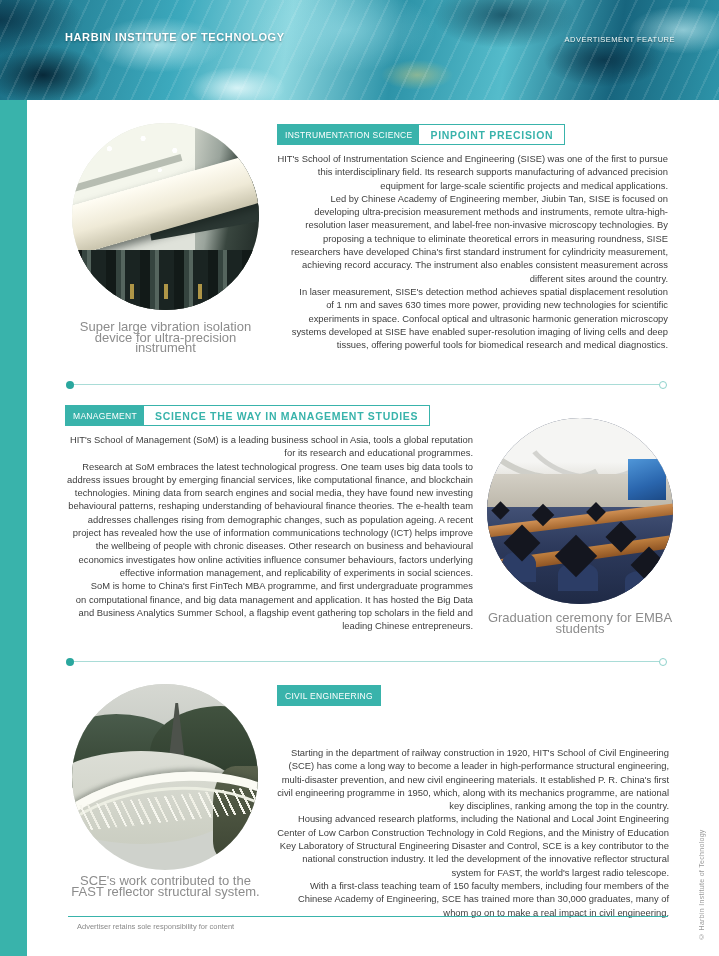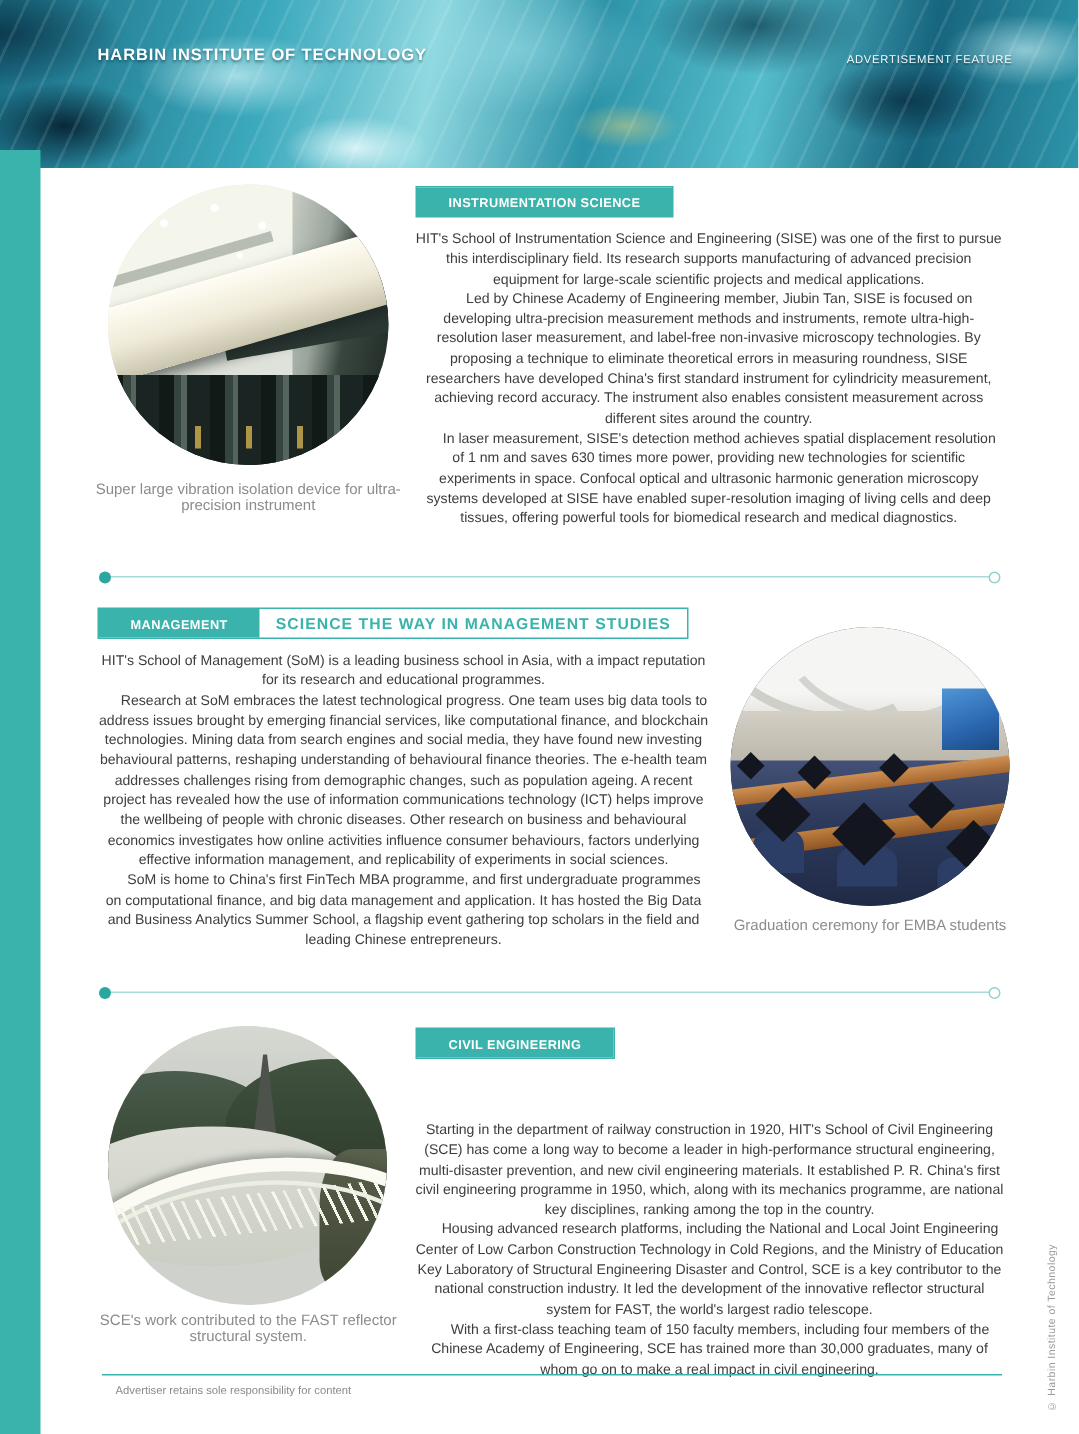--- a/index.html
+++ b/index.html
@@ -1,20 +1,20 @@
 <!DOCTYPE html>
 <html><head>
 <meta charset="utf-8">
 <style>
   html,body{margin:0;padding:0;background:#ffffff;}
   .page{position:relative;width:719px;height:956px;background:#ffffff;overflow:hidden;
         font-family:"Liberation Sans",sans-serif;}
 
   
-  .masthead{position:absolute;left:0;top:0;width:719px;height:112px;
+  .masthead{position:absolute;left:0;top:0;width:719px;height:100px;
     background-color:#2a93a8;
     background-image:
       repeating-linear-gradient(115deg, rgba(255,255,255,0.10) 0 2px, rgba(255,255,255,0) 2px 16px),
       radial-gradient(ellipse 90px 45px at 6% 75%, rgba(6,36,52,0.95), transparent 65%),
       radial-gradient(ellipse 140px 60px at 0% 20%, rgba(10,50,70,0.85), transparent 60%),
       radial-gradient(ellipse 120px 50px at 22% 45%, rgba(190,235,240,0.80), transparent 55%),
       radial-gradient(ellipse 80px 35px at 33% 88%, rgba(225,248,250,0.90), transparent 60%),
       radial-gradient(ellipse 150px 70px at 48% 30%, rgba(150,220,230,0.55), transparent 60%),
       radial-gradient(ellipse 60px 25px at 58% 75%, rgba(240,214,120,0.45), transparent 60%),
       radial-gradient(ellipse 120px 55px at 70% 15%, rgba(12,60,80,0.75), transparent 60%),
@@ -27,31 +27,31 @@
   .ad-tag{position:absolute;right:44px;top:35px;color:#f2fbfb;font-size:7.5px;
           letter-spacing:0.5px;text-shadow:0 1px 1px rgba(0,40,50,0.5);}
 
   
   .side-bar{position:absolute;left:0;top:100px;width:27px;height:856px;background:#39b3ab;}
 
   
   .badge{position:absolute;display:inline-flex;align-items:stretch;border:1px solid #39b3ab;
          background:#ffffff;height:19px;}
   .badge .kicker{display:flex;align-items:center;background:#39b3ab;color:#ffffff;
-         font-size:8.5px;font-weight:bold;letter-spacing:0.3px;padding:0 21px;white-space:nowrap;}
+         font-size:8.5px;font-weight:normal;letter-spacing:0.3px;padding:0 7px;white-space:nowrap;}
   .badge .title{display:flex;align-items:center;color:#39b3ab;font-size:10.5px;font-weight:bold;
          letter-spacing:0.7px;padding:0 11px;white-space:nowrap;}
 
   
-  .section-text{position:absolute;color:#3d3d3d;font-size:9.4px;line-height:13.3px;text-align:center;}
+  .section-text{position:absolute;color:#3d3d3d;font-size:9.4px;line-height:13.3px;text-align:right;}
   .section-text p{margin:0;}
   .section-text p:not(:first-child){text-indent:14px;}
 
   
-  .caption{position:absolute;color:#8c8c8c;font-size:10px;line-height:10.5px;text-align:center;}
+  .caption{position:absolute;color:#8c8c8c;font-size:13px;line-height:10.5px;text-align:center;}
 
   
   .photo{position:absolute;width:187px;height:187px;border-radius:50%;overflow:hidden;}
   .photo *{position:absolute;}
 
   
   .p1{background:#dfe2da;}
   .p1 .ceiling{left:0;top:0;width:100%;height:46%;
      background:
        radial-gradient(circle 4px at 20% 30%, #ffffff 60%, transparent 70%),
@@ -155,38 +155,39 @@
     <div class="dark-duct"></div>
     <div class="beam"></div>
     <div class="rail"></div>
     <div class="cylinders"></div>
     <div class="cyl-marks"></div>
   </div>
   <div class="caption" style="left:63px;top:322px;width:205px;">Super large vibration isolation device for ultra-precision instrument</div>
 
   <div class="badge" style="left:277px;top:124px;">
     <span class="kicker">INSTRUMENTATION SCIENCE</span>
+    <span class="title">PINPOINT PRECISION</span>
   </div>
   <div class="section-text" style="left:277px;top:152px;width:391px;">
     <p>HIT's School of Instrumentation Science and Engineering (SISE) was one of the first to pursue this interdisciplinary field. Its research supports manufacturing of advanced precision equipment for large-scale scientific projects and medical applications.</p>
     <p>Led by Chinese Academy of Engineering member, Jiubin Tan, SISE is focused on developing ultra-precision measurement methods and instruments, remote ultra-high-resolution laser measurement, and label-free non-invasive microscopy technologies. By proposing a technique to eliminate theoretical errors in measuring roundness, SISE researchers have developed China's first standard instrument for cylindricity measurement, achieving record accuracy. The instrument also enables consistent measurement across different sites around the country.</p>
     <p>In laser measurement, SISE's detection method achieves spatial displacement resolution of 1 nm and saves 630 times more power, providing new technologies for scientific experiments in space. Confocal optical and ultrasonic harmonic generation microscopy systems developed at SISE have enabled super-resolution imaging of living cells and deep tissues, offering powerful tools for biomedical research and medical diagnostics.</p>
   </div>
 
   <div class="divider" style="left:68px;top:384px;width:597px;">
     <span class="dot-filled"></span>
     <span class="dot-hollow"></span>
   </div>
 
   <div class="badge" style="left:65px;top:405px;">
     <span class="kicker">MANAGEMENT</span>
     <span class="title">SCIENCE THE WAY IN MANAGEMENT STUDIES</span>
   </div>
   <div class="section-text" style="left:65px;top:433px;width:408px;">
-    <p>HIT's School of Management (SoM) is a leading business school in Asia, with a impact reputation for its research and educational programmes.</p>
+    <p>HIT's School of Management (SoM) is a leading business school in Asia, tools a global reputation for its research and educational programmes.</p>
     <p>Research at SoM embraces the latest technological progress. One team uses big data tools to address issues brought by emerging financial services, like computational finance, and blockchain technologies. Mining data from search engines and social media, they have found new investing behavioural patterns, reshaping understanding of behavioural finance theories. The e-health team addresses challenges rising from demographic changes, such as population ageing. A recent project has revealed how the use of information communications technology (ICT) helps improve the wellbeing of people with chronic diseases. Other research on business and behavioural economics investigates how online activities influence consumer behaviours, factors underlying effective information management, and replicability of experiments in social sciences.</p>
     <p>SoM is home to China's first FinTech MBA programme, and first undergraduate programmes on computational finance, and big data management and application. It has hosted the Big Data and Business Analytics Summer School, a flagship event gathering top scholars in the field and leading Chinese entrepreneurs.</p>
   </div>
 
   <div class="photo p2" style="left:487px;top:418px;width:186px;height:186px;">
     <div class="crowd"></div>
     <div class="ceiling"></div>
     <div class="arc1"></div>
     <div class="arc2"></div>
     <div class="wall"></div>

